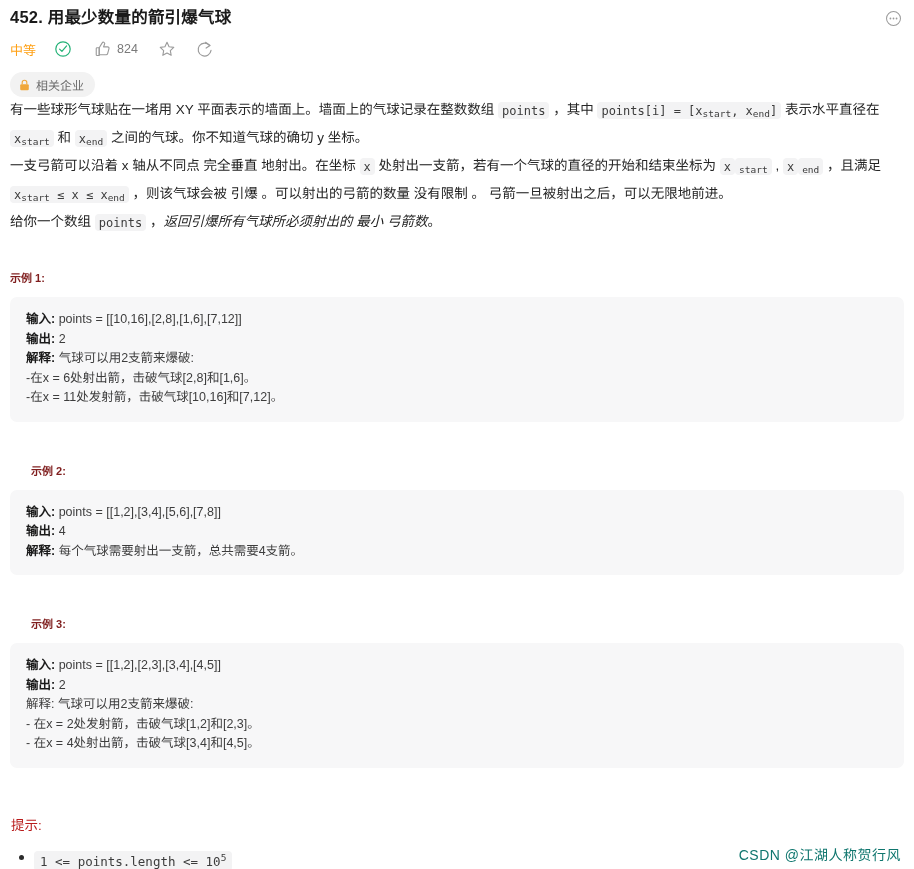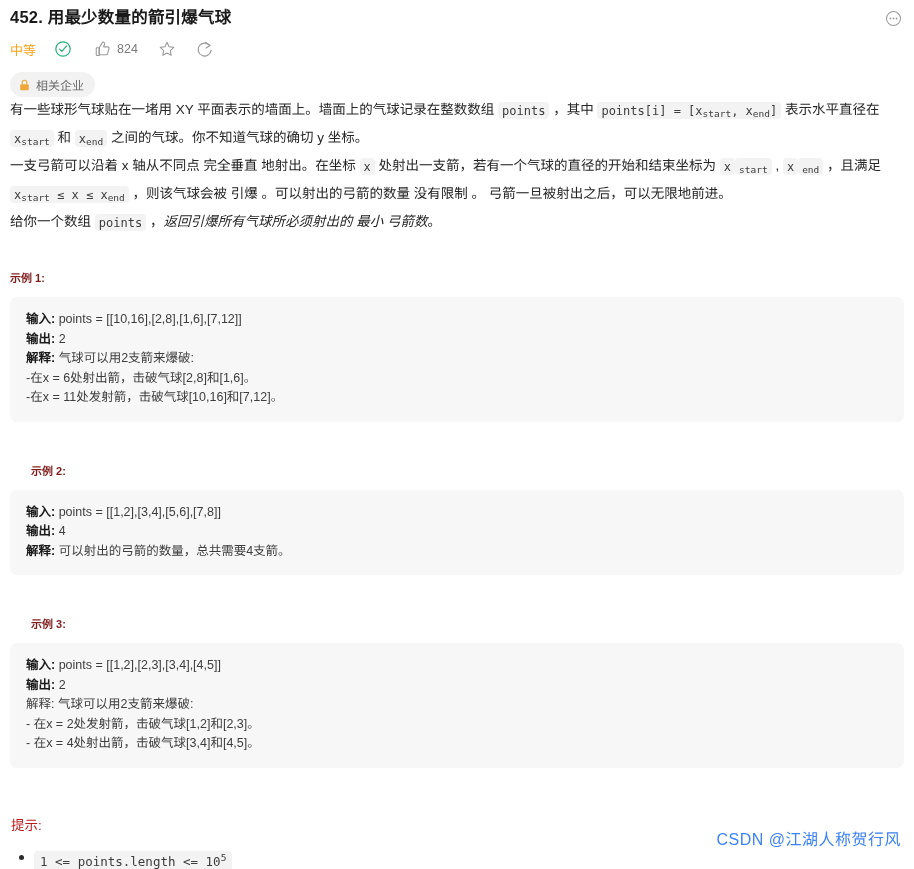--- a/index.html
+++ b/index.html
@@ -191,23 +191,23 @@
   ul.hints code {
     font-size: 12.5px;
     padding: 2.5px 6px;
     line-height: 20px;
   }
 
   
   .watermark {
     position: absolute;
     right: 13px;
-    bottom: 19px;
-    font-size: 16px;
-    color: #3b82f6;
+    bottom: 5px;
+    font-size: 14px;
+    color: #0f766e;
     letter-spacing: 0.5px;
     white-space: nowrap;
   }
 </style>
 </head>
 <body>
 
 <div class="page">
 
   <div class="title-row">
@@ -281,21 +281,21 @@
     </p>
   </div>
 
   <div class="ex-head ex1-head">示例 1:</div>
   <div class="ex-box">
     <pre><span class="ex-line"><span class="lbl">输入:</span><span> points = [[10,16],[2,8],[1,6],[7,12]]</span></span><span class="ex-line"><span class="lbl">输出:</span><span> 2</span></span><span class="ex-line"><span class="lbl">解释:</span><span> 气球可以用2支箭来爆破:</span></span><span class="ex-line">-在x = 6处射出箭，击破气球[2,8]和[1,6]。</span><span class="ex-line">-在x = 11处发射箭，击破气球[10,16]和[7,12]。</span></pre>
   </div>
 
   <div class="ex-head spaced">示例 2:</div>
   <div class="ex-box">
-    <pre><span class="ex-line"><span class="lbl">输入:</span><span> points = [[1,2],[3,4],[5,6],[7,8]]</span></span><span class="ex-line"><span class="lbl">输出:</span><span> 4</span></span><span class="ex-line"><span class="lbl">解释:</span><span> 可以射出的弓箭的数量，总共需要4支箭。</span></span></pre>
+    <pre><span class="ex-line"><span class="lbl">输入:</span><span> points = [[1,2],[3,4],[5,6],[7,8]]</span></span><span class="ex-line"><span class="lbl">输出:</span><span> 4</span></span><span class="ex-line"><span class="lbl">解释:</span><span> 每个气球需要射出一支箭，总共需要4支箭。</span></span></pre>
   </div>
 
   <div class="ex-head spaced">示例 3:</div>
   <div class="ex-box">
     <pre><span class="ex-line"><span class="lbl">输入:</span><span> points = [[1,2],[2,3],[3,4],[4,5]]</span></span><span class="ex-line"><span class="lbl">输出:</span><span> 2</span></span><span class="ex-line"><span class="lbl-plain">解释:</span><span> 气球可以用2支箭来爆破:</span></span><span class="ex-line">- 在x = 2处发射箭，击破气球[1,2]和[2,3]。</span><span class="ex-line">- 在x = 4处射出箭，击破气球[3,4]和[4,5]。</span></pre>
   </div>
 
   <div class="hint-head">提示:</div>
   <ul class="hints">
     <li>

